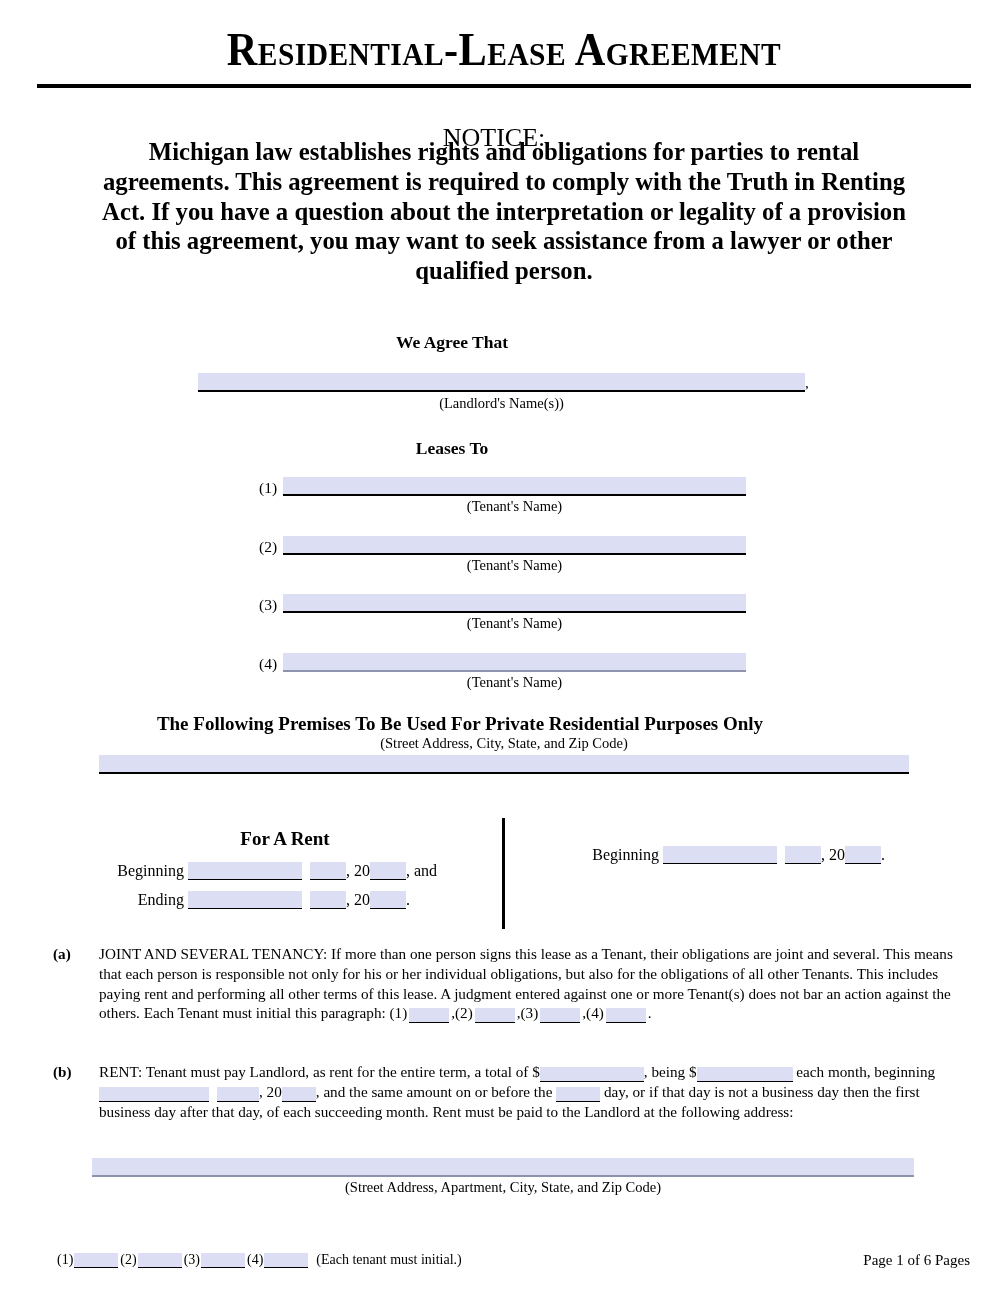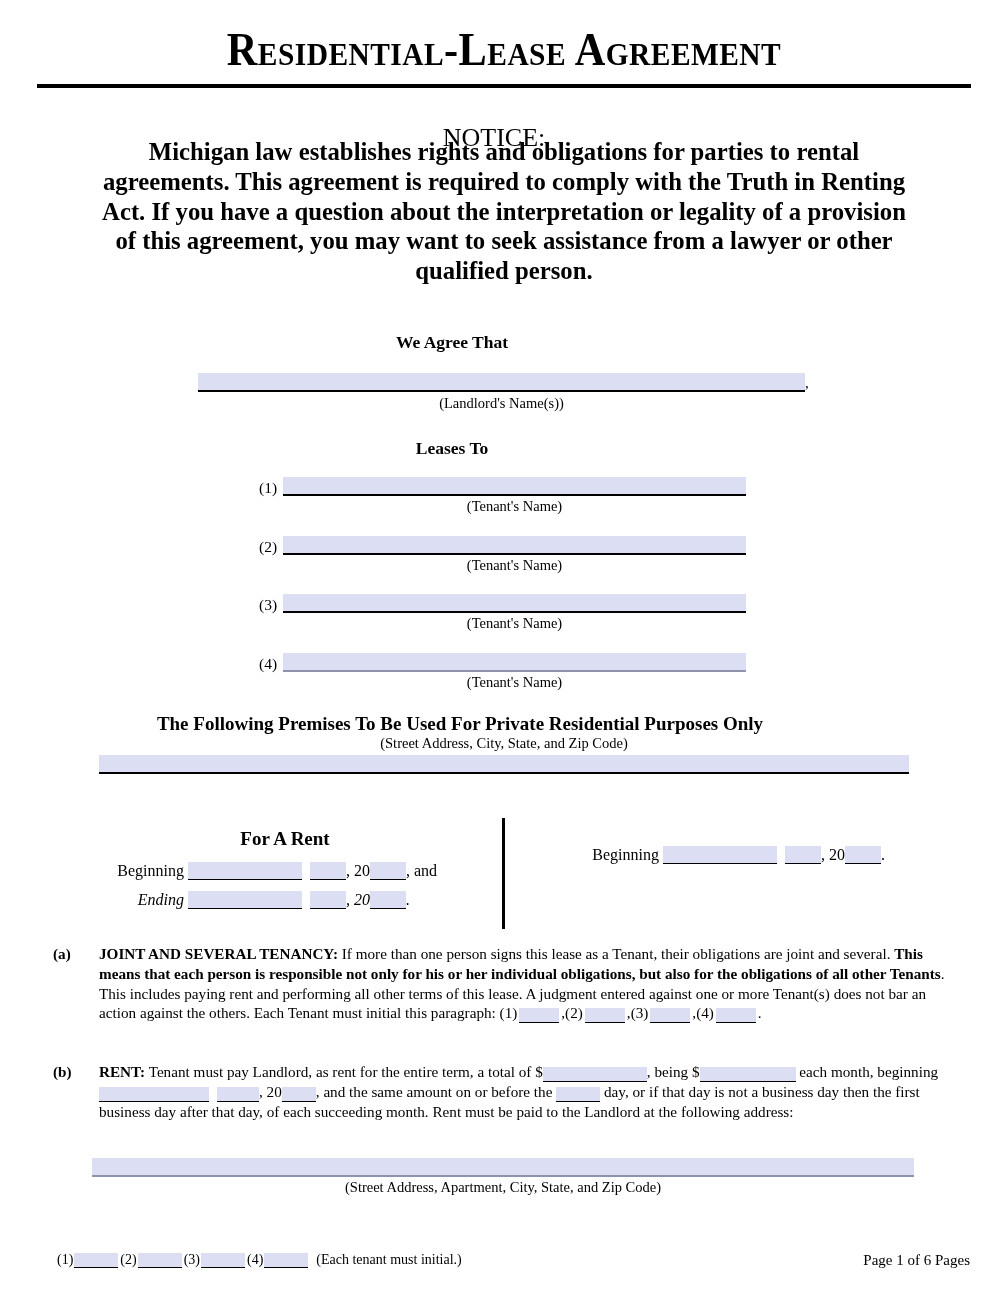--- a/index.html
+++ b/index.html
@@ -146,21 +146,21 @@
   .clause .marker {
     position: absolute;
     left: 0;
     top: 0;
     font-weight: bold;
   }
   .clause .ctext {
     display: block;
     margin-left: 46px;
   }
-  .clause b { font-weight: bold; }
+  .clause b { font-weight: normal; }
   .inline-blank {
     display: inline-block;
     background: #dcdff3;
     border-bottom: 1.6px solid #000000;
     height: 14px;
     vertical-align: bottom;
   }
 
   
   .footer-left {
@@ -238,21 +238,21 @@
   <div class="caption" style="left:99px; top:736px; width:810px;font-family:Liberation Serif, serif;">(Street Address, City, State, and Zip Code)</div>
 
   <div class="divider"></div>
 
   <div style="position:absolute; left:90px; top:828px; width:390px; text-align:center; font-size:19px; font-weight:bold;">For A Rent</div>
 
   <div class="term-row" style="left:96px; top:862px;">
     <span class="term-label" style="width:88px;">Beginning</span><span class="fill thin" style="width:114px; margin-left:4px;"></span><span class="fill thin" style="width:36px; margin-left:8px;"></span><span>, 20</span><span class="fill thin" style="width:36px;"></span><span>, and</span>
   </div>
 
-  <div class="term-row" style="left:96px; top:891px;font-style:italic;">
+  <div class="term-row" style="left:96px; top:891px;">
     <span class="term-label" style="width:88px;">Ending</span><span class="fill thin" style="width:114px; margin-left:4px;"></span><span class="fill thin" style="width:36px; margin-left:8px;"></span><span>, 20</span><span class="fill thin" style="width:36px;"></span><span>.</span>
   </div>
 
 
   <div class="term-row" style="left:571px; top:846px;">
     <span class="term-label" style="width:88px;">Beginning</span><span class="fill thin" style="width:114px; margin-left:4px;"></span><span class="fill thin" style="width:36px; margin-left:8px;"></span><span>, 20</span><span class="fill thin" style="width:36px;"></span><span>.</span>
   </div>
 
   <div class="clause" style="left:53px; top:944px; width:903px;">
     <span class="marker">(a)</span>

